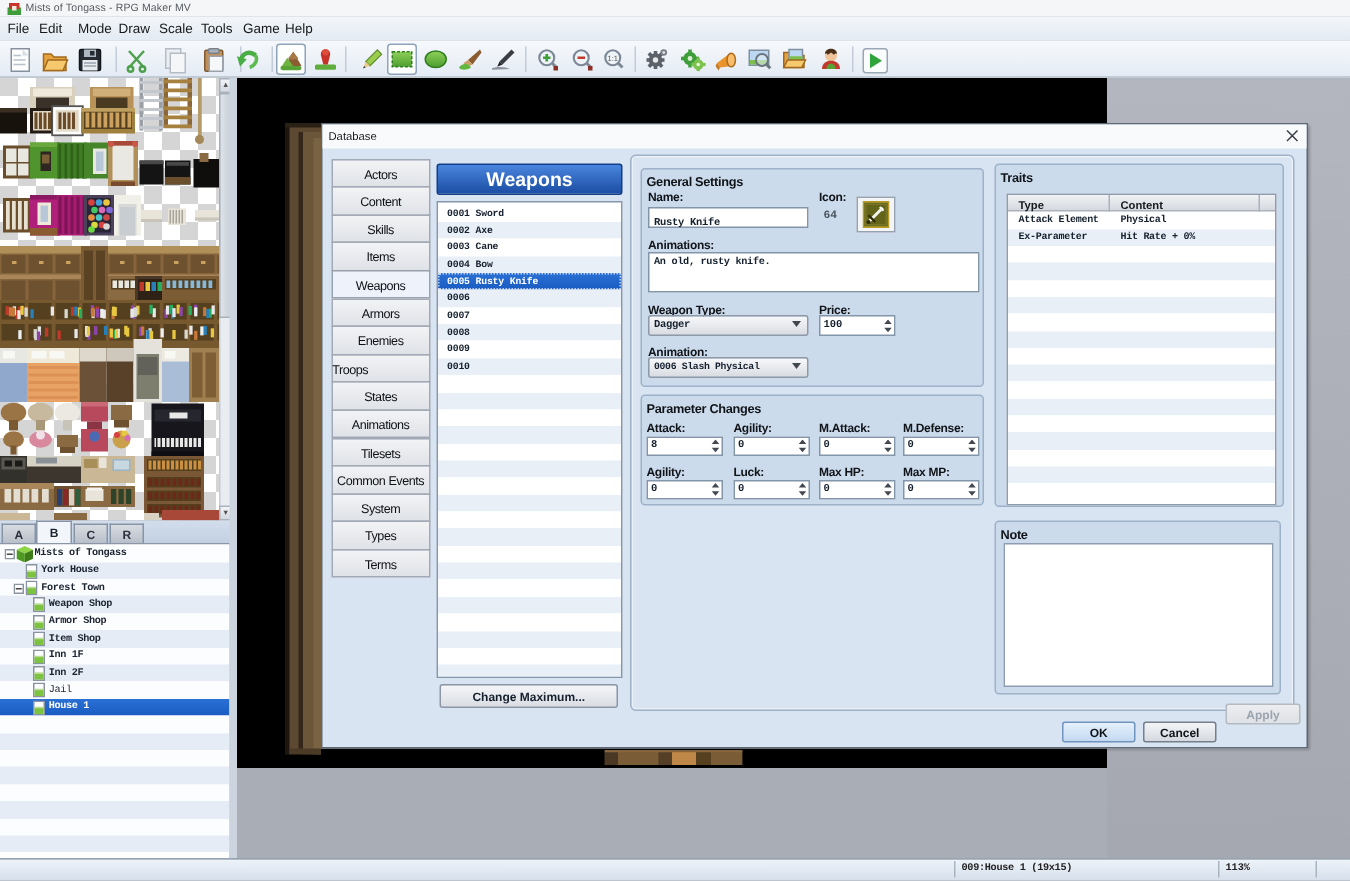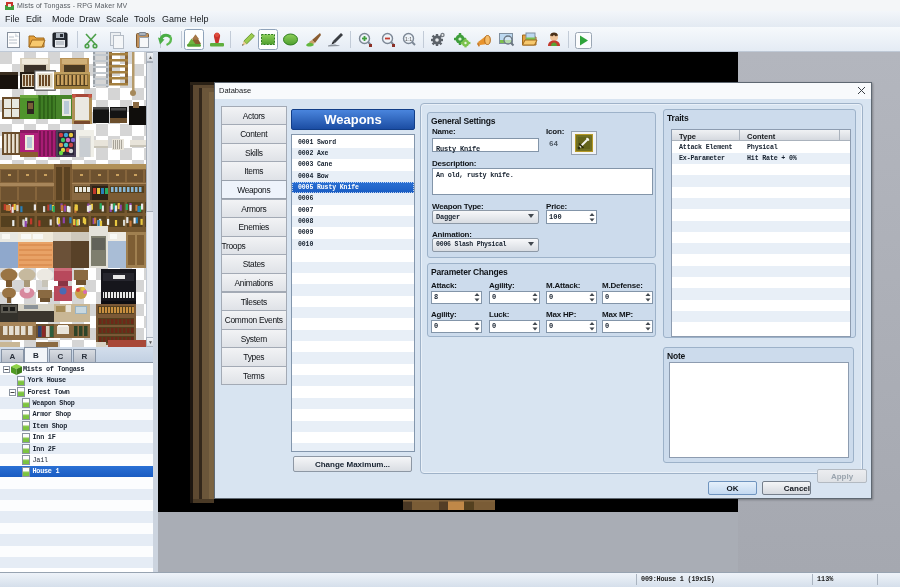--- a/index.html
+++ b/index.html
@@ -863,21 +863,21 @@
 <div class="abs" style="left:571px;top:131px;width:26px;height:24px;background:#f2f4f6;border:1px solid #97a2b0"></div>
 <svg class="abs" style="left:575px;top:134px" width="18" height="18" viewBox="0 0 18 18">
 <rect width="18" height="18" fill="#b69a28"></rect>
     <rect x="1.2" y="1.2" width="15.6" height="15.6" fill="#63631a"></rect>
 <rect x="2.2" y="2.2" width="13.6" height="13.6" fill="none" stroke="#75752a" stroke-width="1"></rect>
 <line x1="4.5" y1="13.5" x2="13.5" y2="4.5" stroke="#f4f4ee" stroke-width="2"></line>
 <path d="M12 3.5 L14.5 6 L13.5 7 L11 4.5 Z" fill="#f4f4ee"></path>
 <line x1="4" y1="9.5" x2="8.5" y2="14" stroke="#2e2e0c" stroke-width="1.6"></line>
 <circle cx="4" cy="14" r="1.4" fill="#2e2e0c"></circle>
 </svg>
-<div class="abs" style="left:432px;top:159px;font-size:8px;font-weight:bold;color:#101418;letter-spacing:-0.2px">Description:</div>
+<div class="abs" style="left:432px;top:159px;font-size:8px;font-weight:bold;color:#101418;letter-spacing:-0.2px">Animations:</div>
 <div class="abs" style="left:432px;top:167.5px;width:221px;height:27px;background:#fff;border:1px solid #8395a9"></div>
 <div class="abs mono" style="left:436px;top:171px;font-size:6.8px;font-weight:bold;color:#15202e;letter-spacing:-0.2px">An old, rusty knife.</div>
 <div class="abs" style="left:432px;top:201.5px;font-size:8px;font-weight:bold;color:#101418;letter-spacing:-0.2px">Weapon Type:</div>
 <div class="abs" style="left:432px;top:210px;width:107px;height:14px;background:linear-gradient(#f7f8fa,#d8dce2);border:1px solid #8d99a7;border-radius:2px"></div>
 <div class="abs mono" style="left:436px;top:212.5px;font-size:7px;font-weight:bold;color:#15202e;letter-spacing:-0.2px">Dagger</div>
 <div class="abs" style="left:528px;top:214px;width:0;height:0;border-left:3px solid transparent;border-right:3px solid transparent;border-top:4px solid #42484f"></div>
 <div class="abs" style="left:546px;top:201.5px;font-size:8px;font-weight:bold;color:#101418;letter-spacing:-0.2px">Price:</div>
 <div class="abs" style="left:546px;top:210px;width:51px;height:14px;background:#fff;border:1px solid #8395a9"></div>
 <div class="abs mono" style="left:549px;top:212.5px;font-size:7px;font-weight:bold;color:#15202e">100</div>
 <svg class="abs" style="left:589px;top:212.5px" width="6" height="9">
@@ -969,13 +969,13 @@
     <div style="position:absolute;left:0;top:124.5px;width:180px;height:11.3px;background:#fff"></div>
     <div style="position:absolute;left:0;top:135.8px;width:180px;height:11.3px;background:#e8eff7"></div>
     <div style="position:absolute;left:0;top:147.1px;width:180px;height:11.3px;background:#fff"></div>
     <div style="position:absolute;left:0;top:158.4px;width:180px;height:11.3px;background:#e8eff7"></div>
     <div style="position:absolute;left:0;top:169.7px;width:180px;height:11.3px;background:#fff"></div>
     <div style="position:absolute;left:0;top:181.0px;width:180px;height:11.3px;background:#e8eff7"></div>
     <div style="position:absolute;left:0;top:192.3px;width:180px;height:11.3px;background:#fff"></div>
   </div>
 <div class="abs" style="left:669px;top:361.5px;width:180px;height:96px;background:#fff;border:1px solid #8d9cb0"></div>
 <div class="abs" style="left:708px;top:481px;width:49px;height:14px;background:linear-gradient(#e5f0fb,#c3d9f1);border:1px solid #6f94bf;border-radius:2px;font-size:8px;font-weight:bold;color:#10151c;text-align:center;line-height:13px">OK</div>
-<div class="abs" style="left:762px;top:481px;width:49px;height:14px;background:linear-gradient(#f4f5f7,#d5d9df);border:1px solid #757f8c;border-radius:2px;font-size:8px;font-weight:bold;color:#10151c;text-align:right;line-height:13px">Cancel</div>
+<div class="abs" style="left:762px;top:481px;width:49px;height:14px;background:linear-gradient(#f4f5f7,#d5d9df);border:1px solid #757f8c;border-radius:2px;font-size:8px;font-weight:bold;color:#10151c;text-align:center;line-height:13px">Cancel</div>
 <div class="abs" style="left:817px;top:469px;width:50px;height:14px;background:linear-gradient(#ecedf0,#dee1e5);border:1px solid #b3bac2;border-radius:2px;font-size:8px;font-weight:bold;color:#9aa4ae;text-align:center;line-height:13px">Apply</div>
 </body></html>

